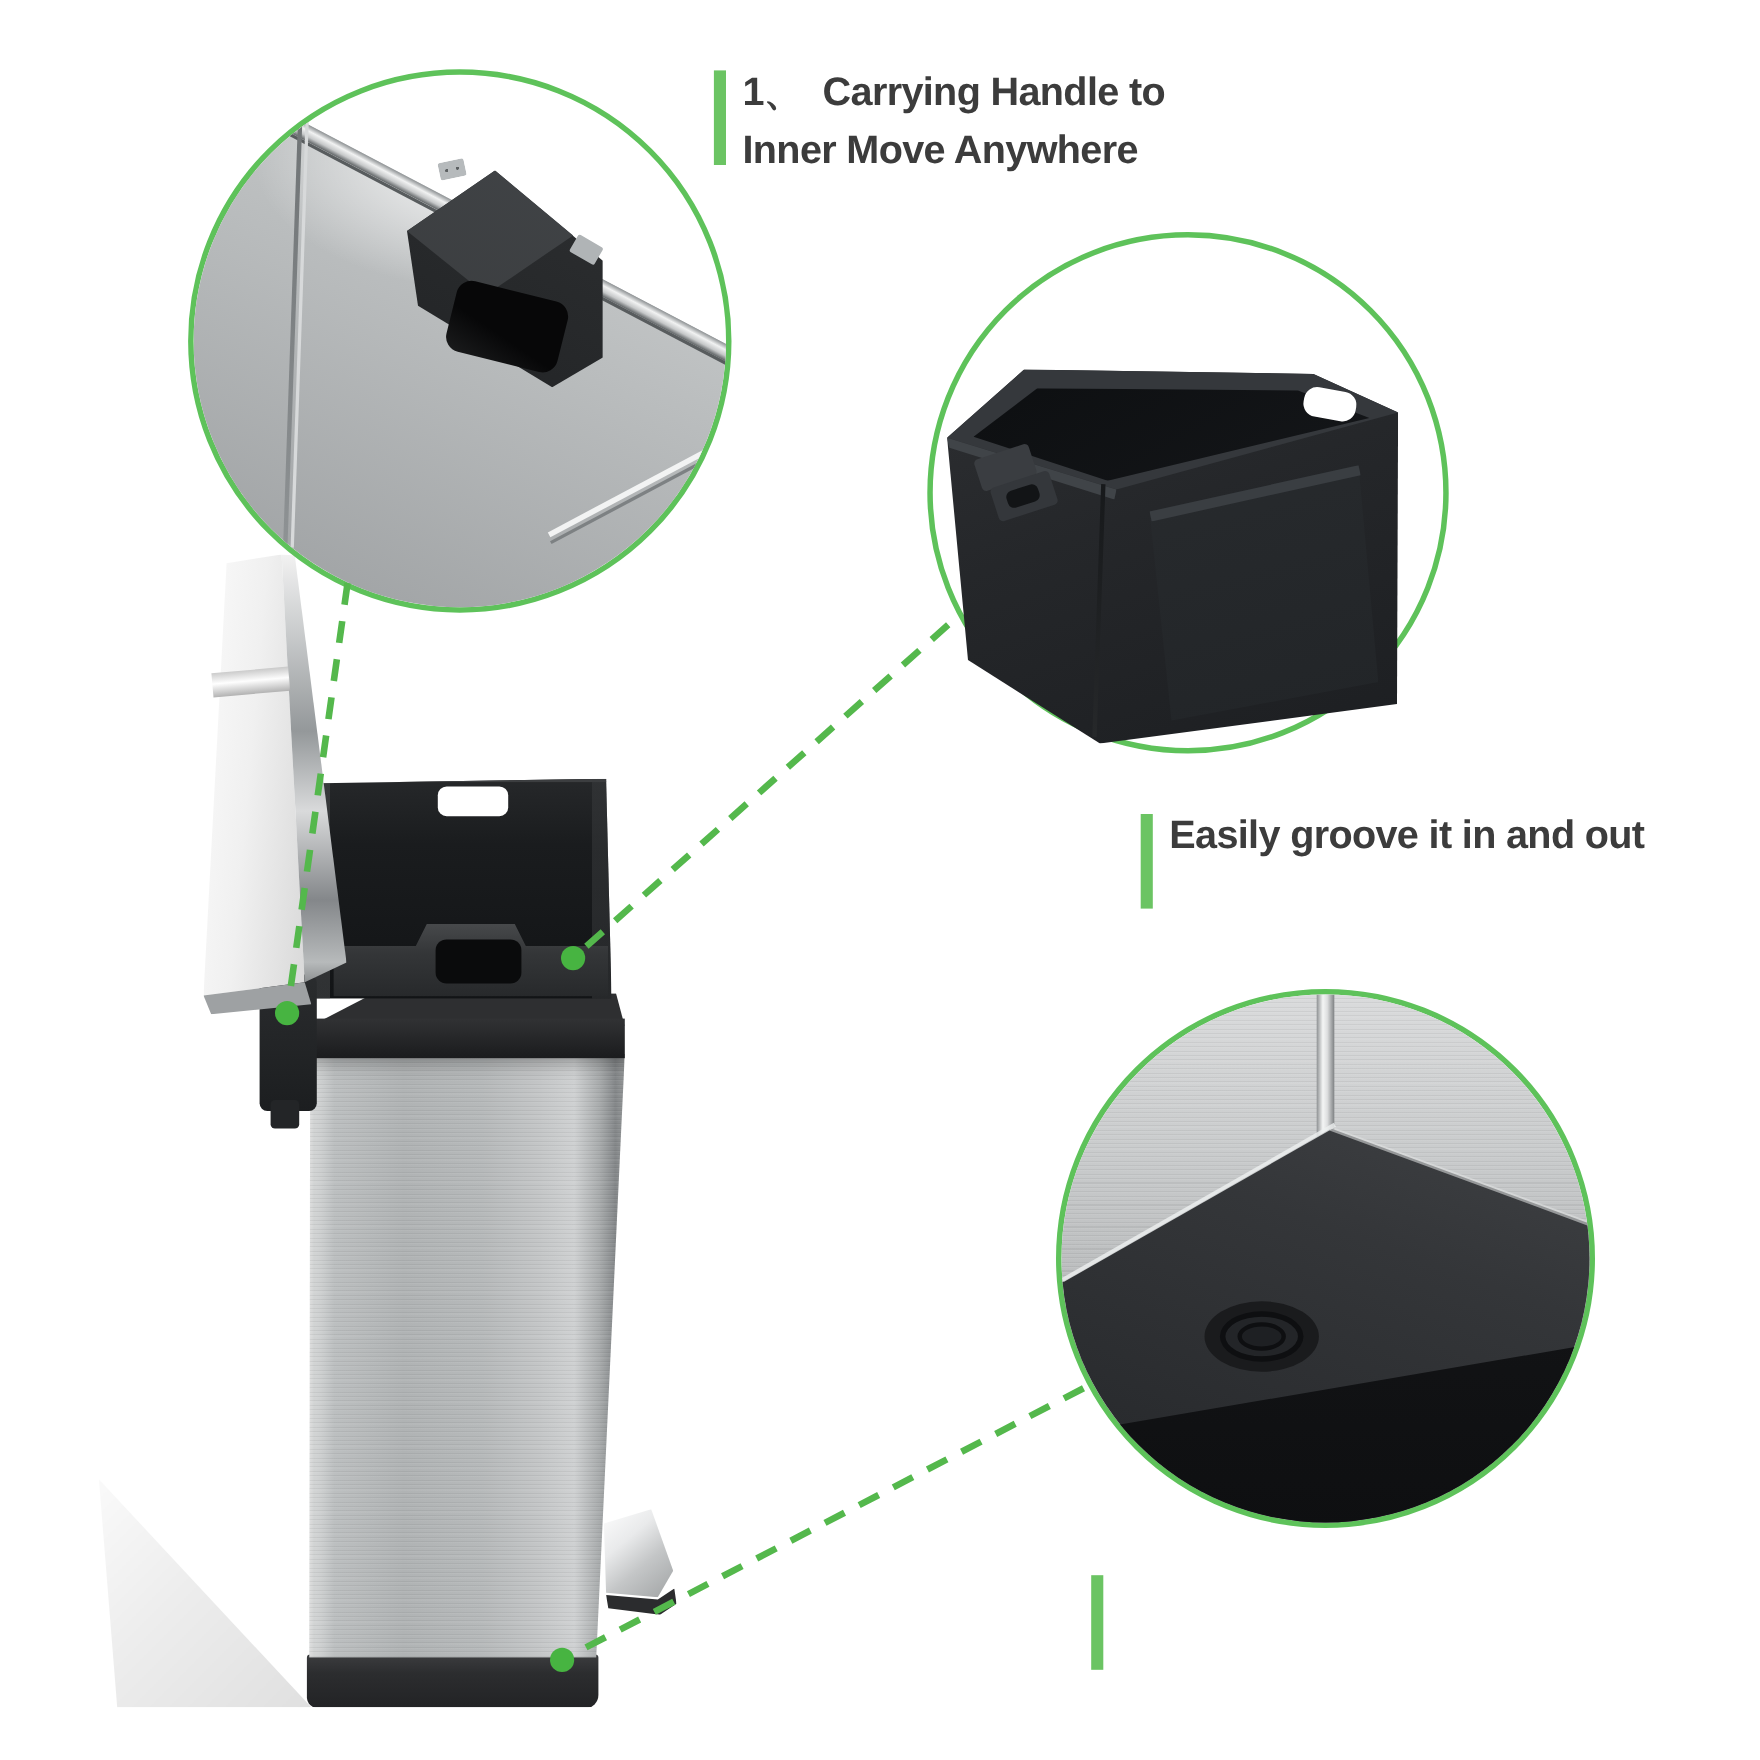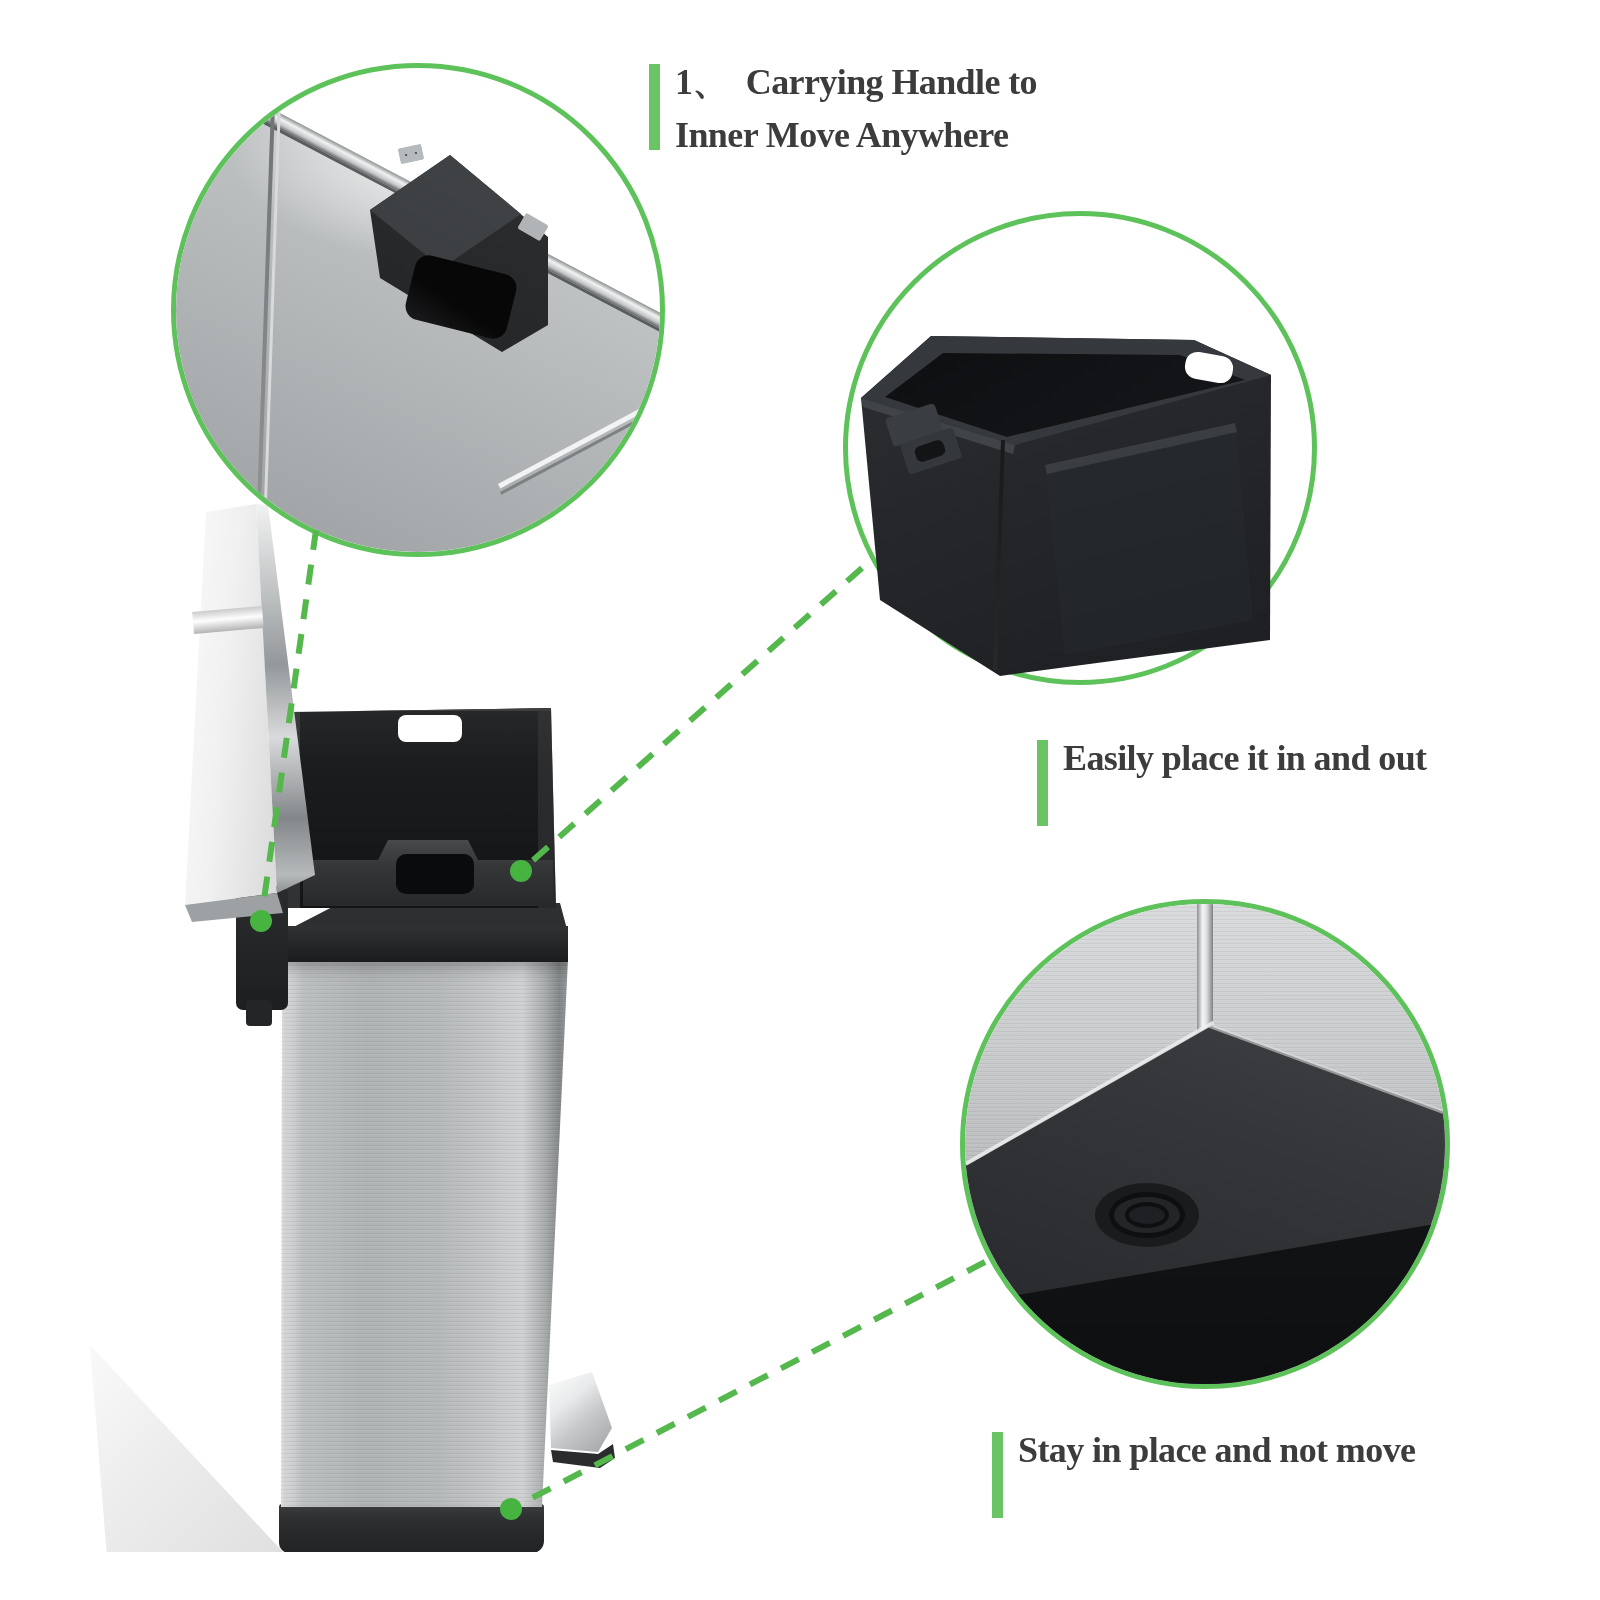--- a/index.html
+++ b/index.html
@@ -2,21 +2,21 @@
 <html style="--bg: #ffffff; --green-bar: #6bc463; --green-line: #54b84c; --green-ring: #5ec25a; --green-dot: #47b441; --text: #3c3c3c;"><head>
 <meta charset="utf-8">
 <style>
   :root{
     --bg:#ffffff; --green-bar:#6bc463; --green-line:#54b84c; --green-ring:#5ec25a;
     --green-dot:#47b441; --text:#3c3c3c;
   }
   *{margin:0;padding:0;box-sizing:border-box;}
   html,body{background:#fff;}
   .canvas{position:relative;width:1600px;height:1552px;background:var(--bg);overflow:hidden;
-          font-family:Liberation Serif, serif;border-radius:11px;}
+          font-family:Liberation Sans, sans-serif;border-radius:11px;}
   .abs{position:absolute;}
 
   
   .wedge-shadow{left:60px;top:1330px;width:230px;height:265px;
     clip-path:polygon(30px 15px,223px 222px,223px 265px,50px 265px);
     background:linear-gradient(135deg,#fdfdfd 0%,#ededed 45%,#dddddd 100%);filter:blur(2px);}
   .floor-shadow{left:255px;top:1528px;width:340px;height:52px;
     background:radial-gradient(ellipse 50% 50% at 48% 45%,rgba(0,0,0,.22),rgba(0,0,0,0) 70%);filter:blur(3px);}
 
   
@@ -243,24 +243,23 @@
       <div class="line">
         <span class="num">1、</span><span>Carrying Handle to</span>
       </div>
       <div class="line">Inner Move Anywhere</div>
     </div>
   </div>
 
   <div class="note note2">
     <div class="bar"></div>
     <div class="lines">
-      <div class="line">Easily place it in and out</div>
+      <div class="line">Easily groove it in and out</div>
     </div>
   </div>
 
   <div class="note note3">
     <div class="bar"></div>
     <div class="lines">
-      <div class="line">Stay in place and not move</div>
     </div>
   </div>
 
 </div>
 
 </body></html>

